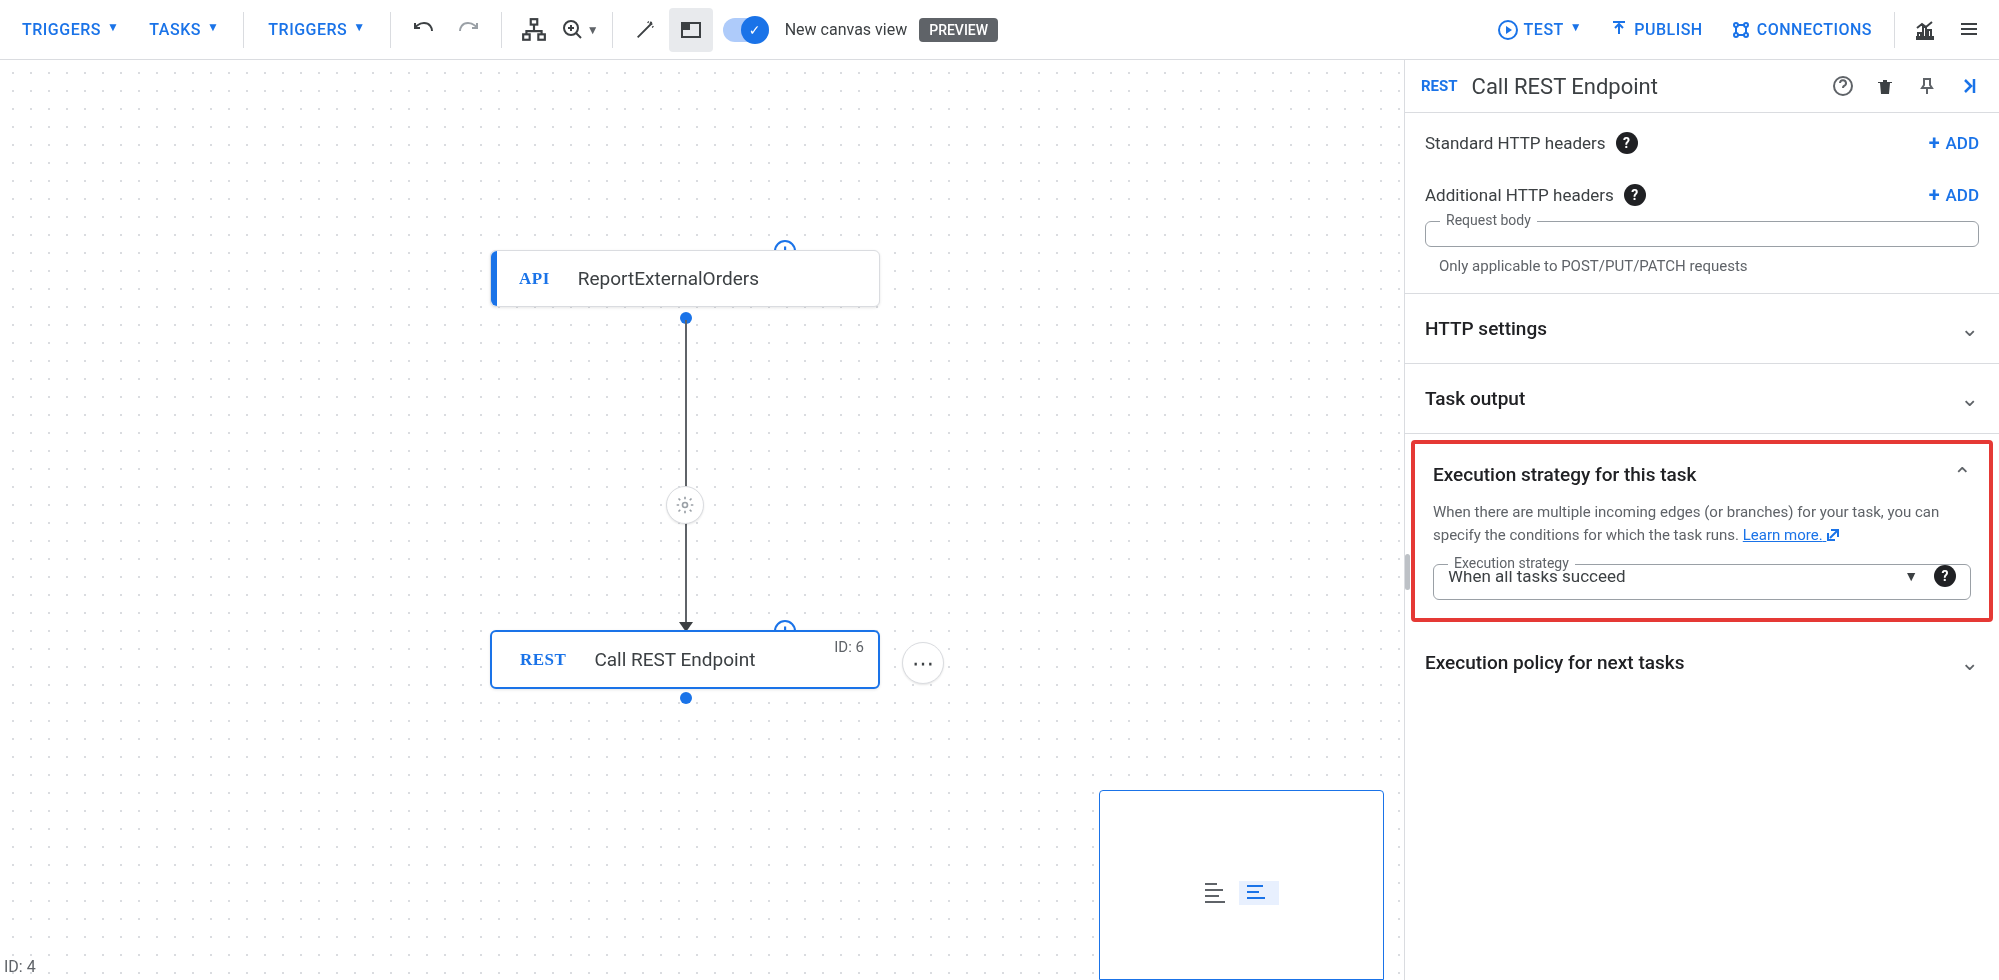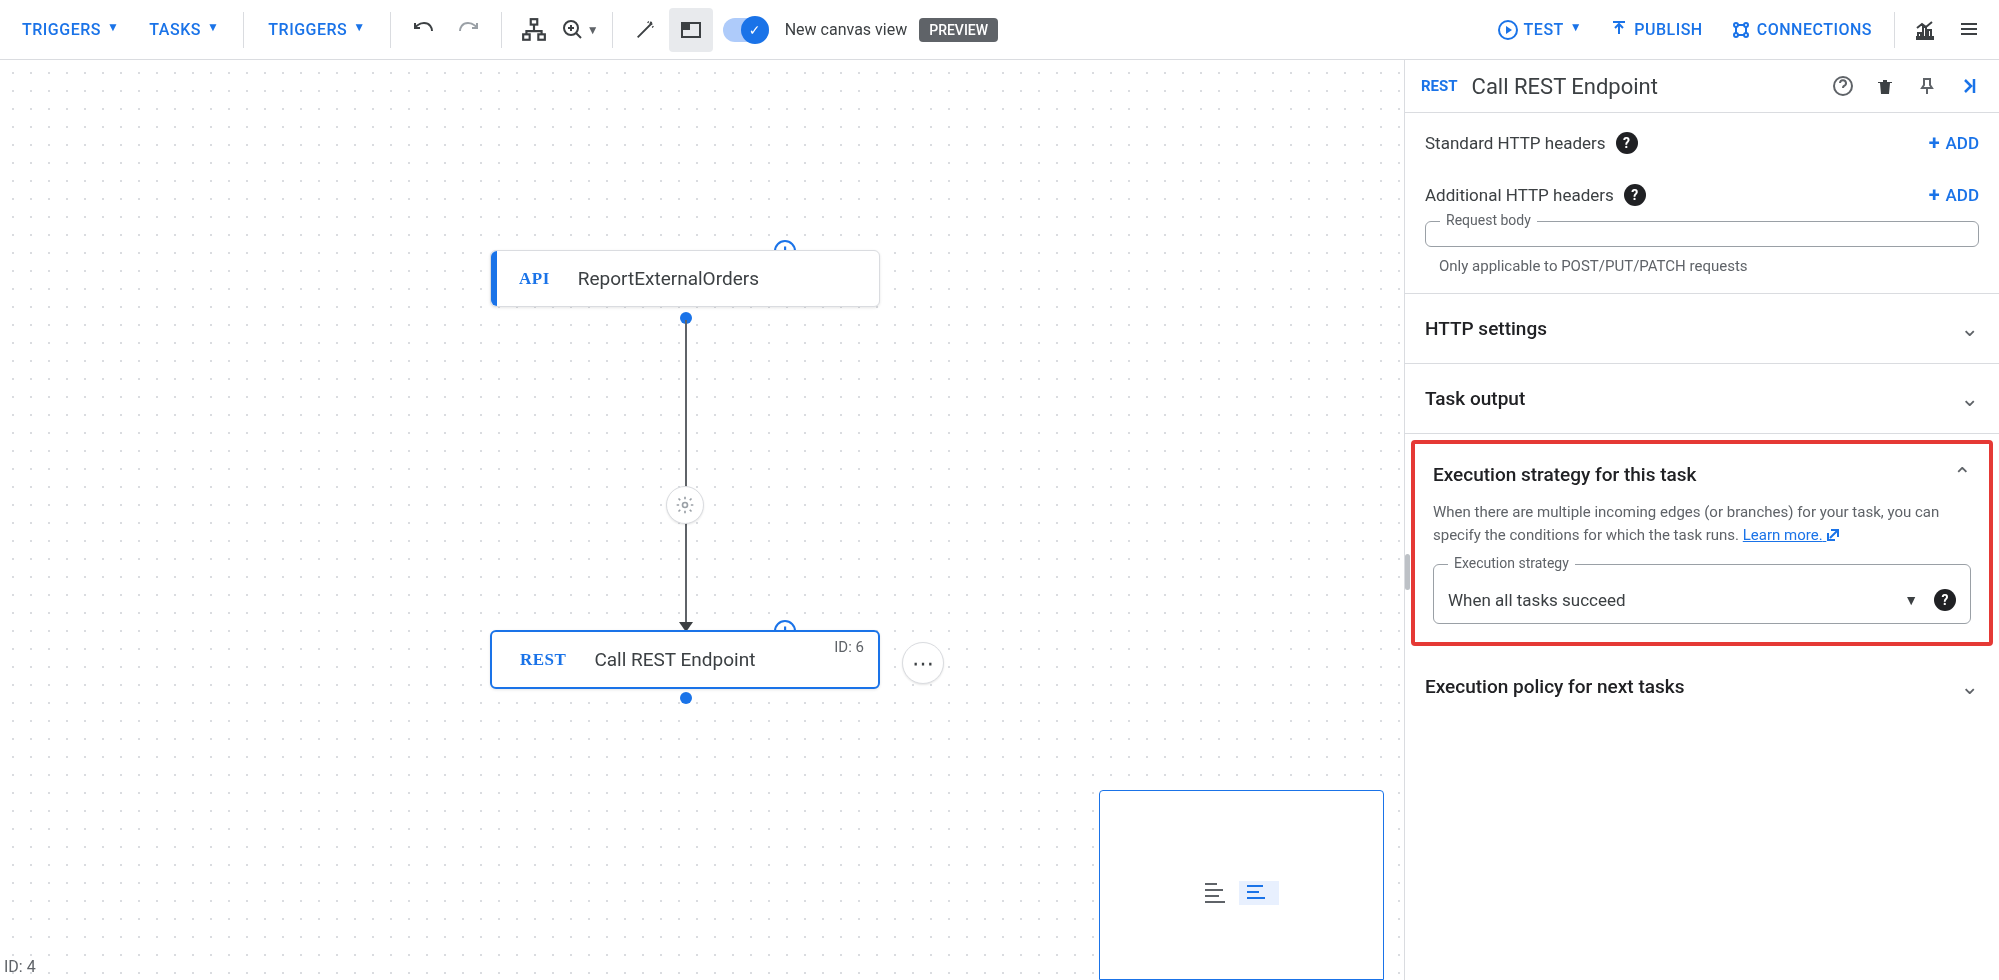--- a/index.html
+++ b/index.html
@@ -63,21 +63,21 @@
 .chip .str { background:#d2e3fc; color:#1967d2; padding:6px 10px; border-radius:18px 0 0 18px; font-size:13px; font-weight:600; }
 .chip .x { width:22px; height:22px; background:#5f6368; color:#fff; border-radius:50%; display:flex; align-items:center; justify-content:center; font-size:14px; margin-left:6px; }
 .hint { font-size:15px; color:#5f6368; margin-top:10px; padding-left:14px; }
 .collapse-head { display:flex; justify-content:space-between; align-items:center; padding:22px 20px; border-bottom:1px solid #dadce0; cursor:pointer; }
 .collapse-head .t { font-size:19px; font-weight:500; color:#202124; }
 .chev { color:#5f6368; font-size:22px; }
 .exec-box { border:4px solid #e53935; border-radius:4px; margin:6px; padding:18px; }
 .exec-box .t { font-size:19px; font-weight:500; margin-bottom:14px; display:flex; justify-content:space-between; align-items:center; }
 .exec-box .desc { font-size:15px; color:#5f6368; line-height:1.5; margin-bottom:18px; }
 .exec-box .desc a { color:#1a73e8; text-decoration:underline; }
-.select-box { border:1px solid #9aa0a6; border-radius:6px; padding:24px 14px 12px; position:relative; display:flex; align-items:center; }
+.select-box { border:1px solid #9aa0a6; border-radius:6px; padding:0 14px 12px; position:relative; display:flex; align-items:center; }
 .select-box .legend { position:absolute; top:-10px; left:14px; background:#fff; padding:0 6px; font-size:14px; color:#5f6368; }
 .select-box .val { flex:1; font-size:17px; color:#3c4043; }
 .select-box .arr { color:#3c4043; margin-right:16px; }
 .sidebar-grab { position:absolute; left:0; top:494px; width:5px; height:36px; background:#bdc1c6; border-radius:3px; }
 svg { display:block; }
 </style>
 </head>
 <body>
 
 <div class="app">

